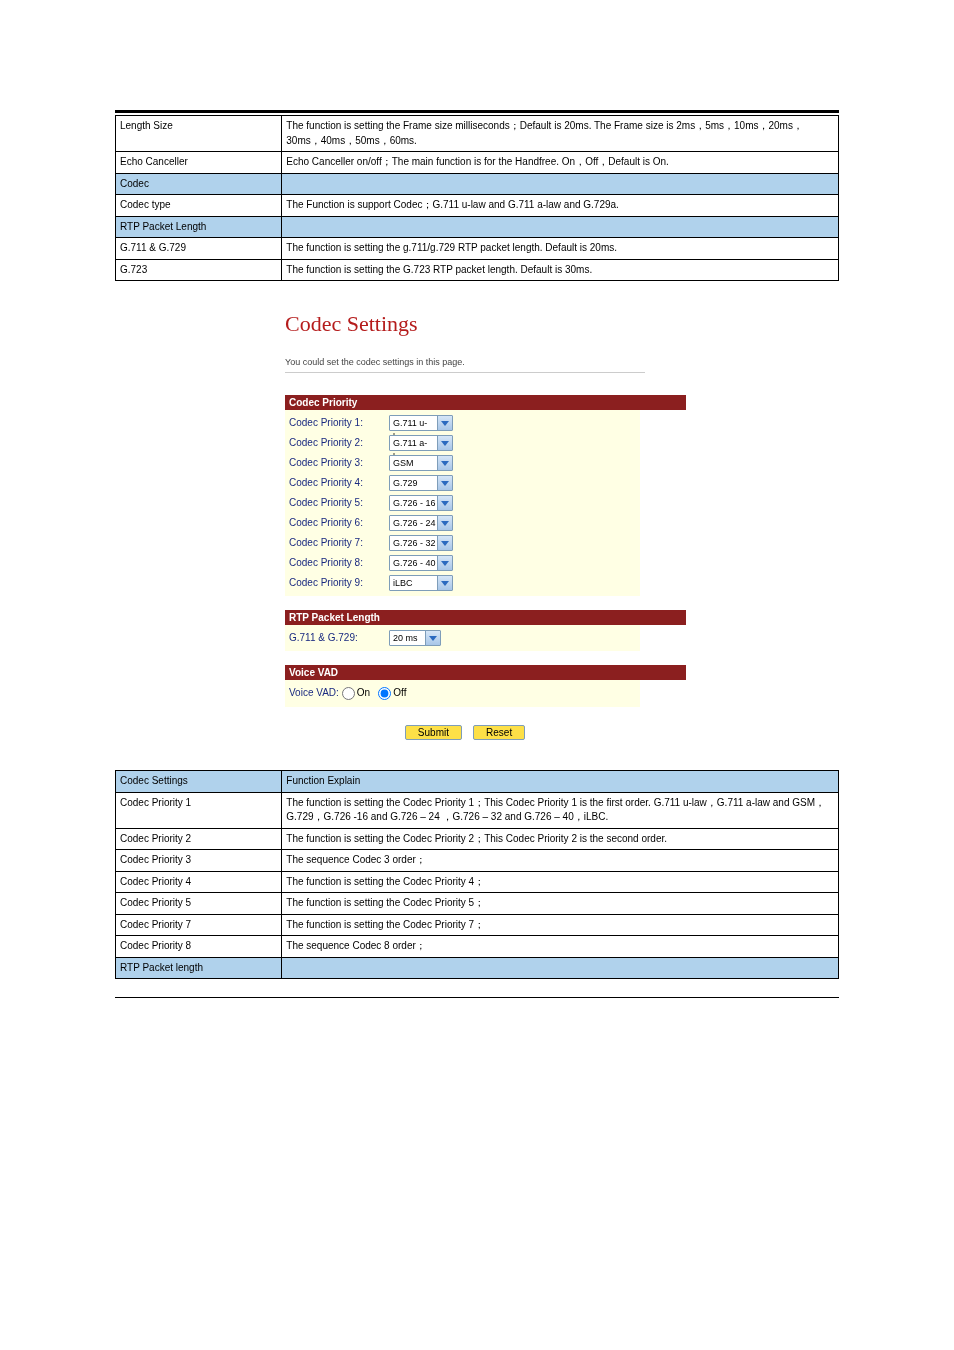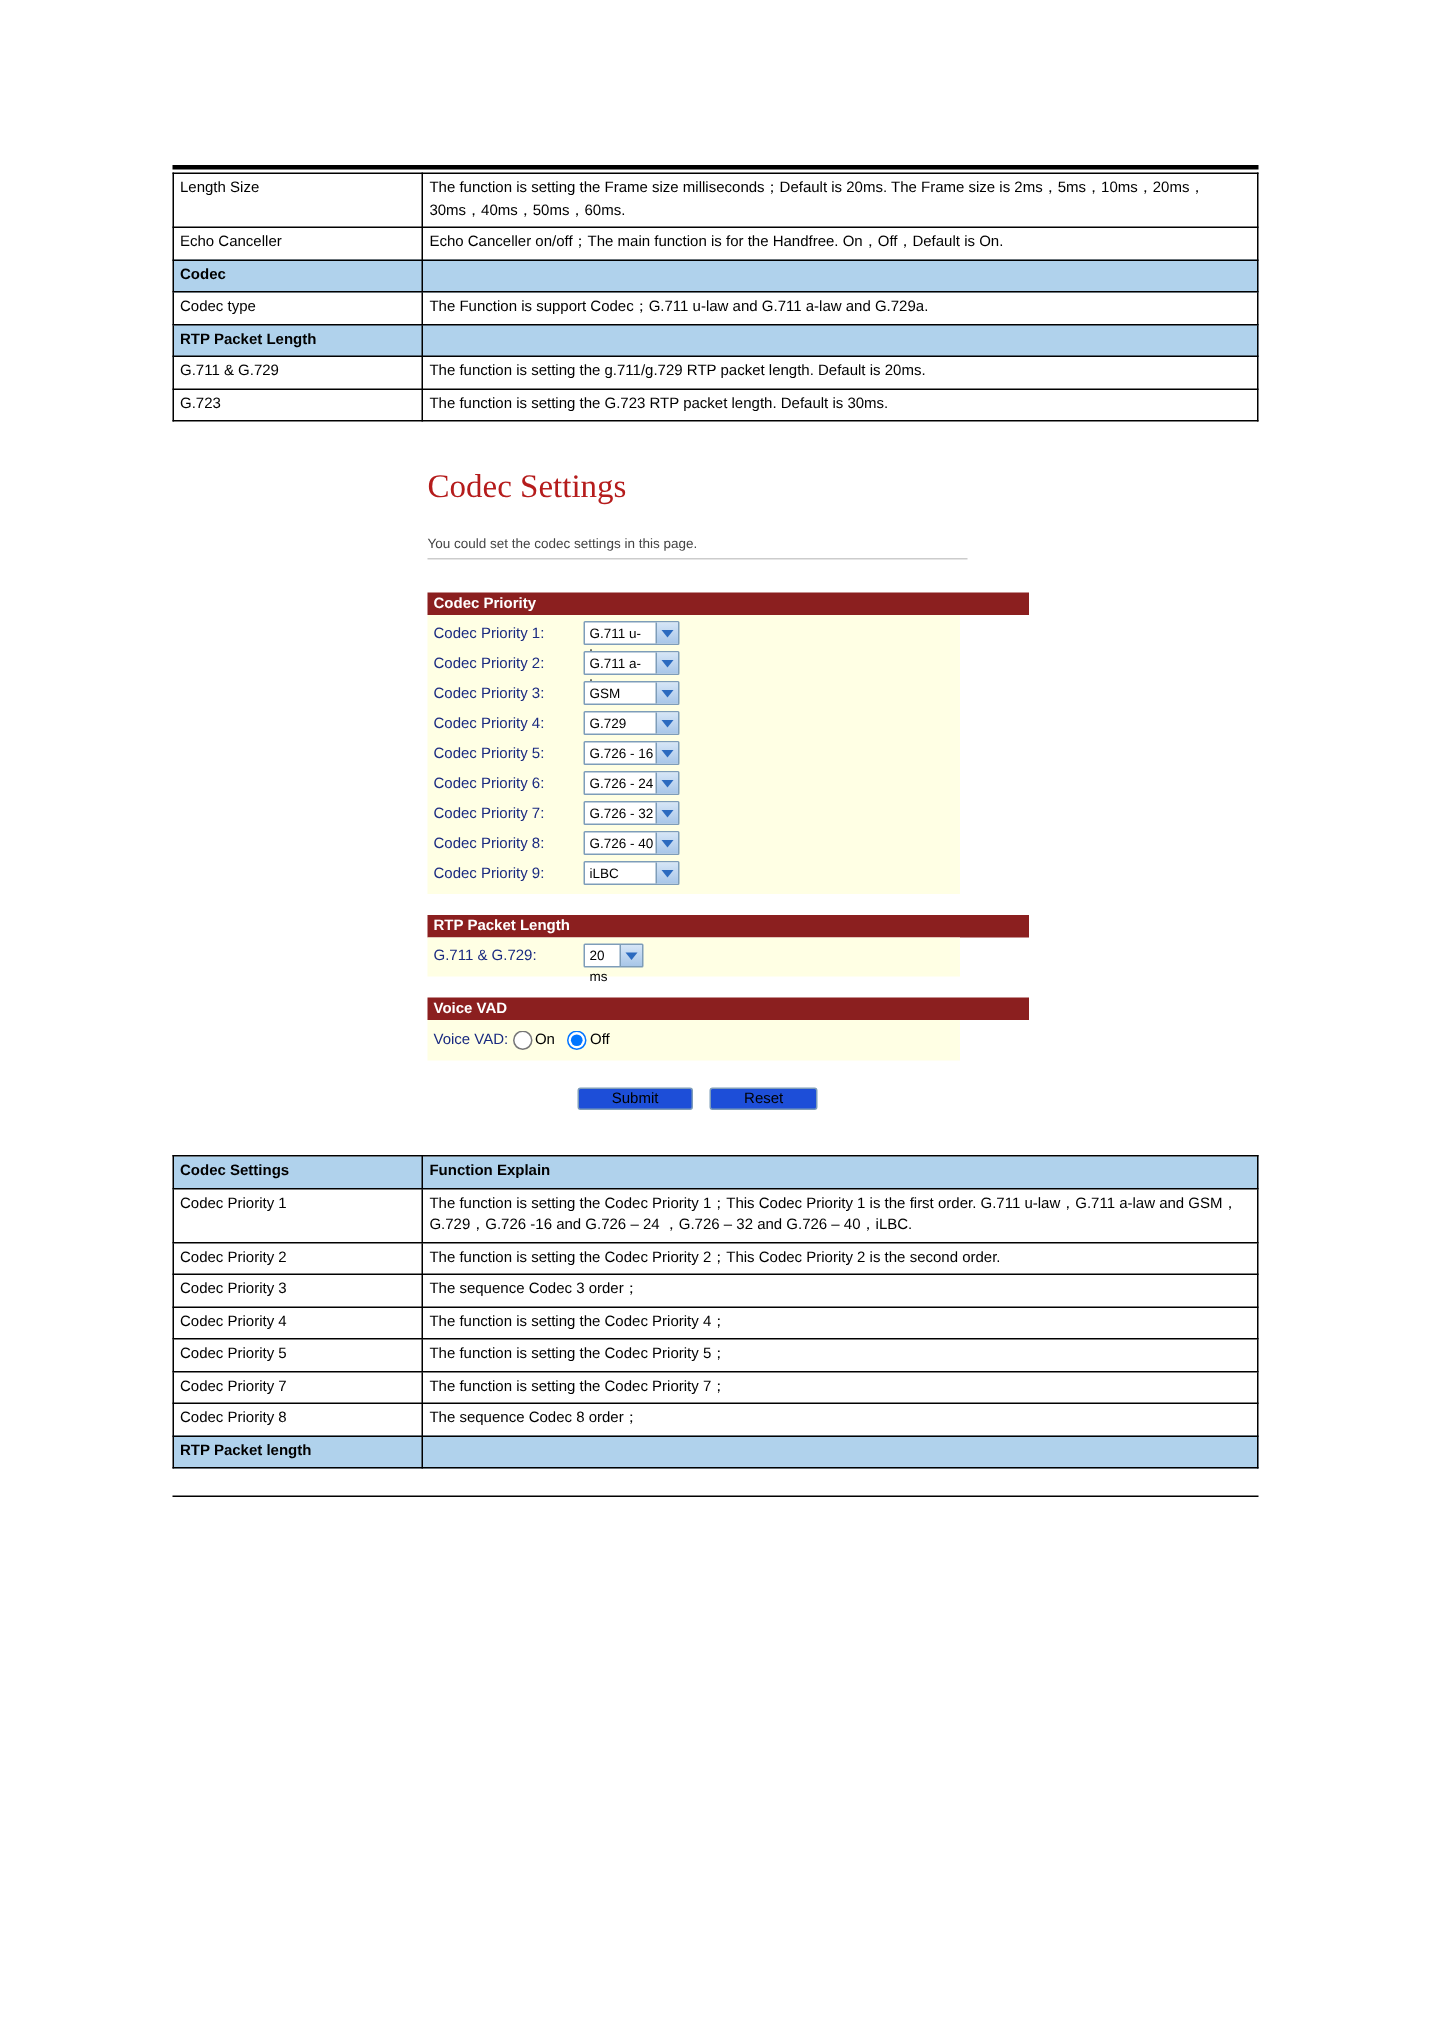--- a/index.html
+++ b/index.html
@@ -3,37 +3,37 @@
 <meta charset="utf-8">
 <style>
   * { box-sizing: border-box; margin: 0; padding: 0; }
   body { font-family: Arial, sans-serif; font-size: 11px; background: #fff; width: 954px; margin: 0 auto; color: #000; }
   .page { padding: 110px 115px 30px 115px; }
   .rule { height: 3px; background: #000; margin-bottom: 2px; }
   table.spec { width: 100%; border-collapse: collapse; table-layout: fixed; }
   table.spec td { border: 1px solid #000; padding: 3px 4px; font-size: 10px; line-height: 1.45; vertical-align: top; }
   table.spec td.k { width: 23%; }
   table.spec tr.bl td { background: #B0D2EC; }
-  table.spec td.hdr { font-weight: bold; margin-top: 36px; }
+  table.spec td.hdr { font-weight: normal; margin-top: 36px; }
   .screenshot { width: 360px; margin: 30px auto 30px 170px; }
   .ss-title { font-family: Georgia, serif; font-size: 22px; color: #b51c1c; margin-bottom: 20px; }
   .ss-sub { font-size: 9px; color: #444; margin-bottom: 5px; }
   .ss-hr { border: none; border-top: 1px solid #ccc; margin-bottom: 22px; }
   .ss-bar { background: #8b1f1f; color: #fff; font-weight: bold; font-size: 10px; padding: 2px 4px; width: 401px;}
   .ss-box { background: #ffffe4; width: 355px; padding: 3px 0 3px 4px; }
   .ss-row { height: 20px; line-height: 20px; font-size: 10px; color: #2b3a9b; }
   .ss-row .lbl { display: inline-block; width: 100px; color: #1a2a80; }
   .sel { display:inline-block; width: 64px; height:16px; background:#fff; border:1px solid #7e9db9; border-radius:1px; font-size:9px; color:#000; padding:0 12px 0 3px; line-height:14px; position:relative; vertical-align:middle;}
   .sel::after{content:""; position:absolute; right:0; top:0; width:14px; height:14px; background:linear-gradient(#d6e6f7,#a8c6e8); border-left:1px solid #7e9db9;}
   .sel::before{content:""; position:absolute; right:3px; top:5px; border-left:4px solid transparent; border-right:4px solid transparent; border-top:5px solid #2b6abf; z-index:1;}
-  .sel.w52 { width:40px; }
+  .sel.w52 { width:52px; }
   .radio-row { font-size:10px; color:#000; padding:4px 0 4px 100px; }
   .radio-row input { vertical-align: middle; margin-right:2px; }
   .btns { text-align:center; margin-top:18px; }
-  .btn { display:inline-block; padding:1px 22px; font-size:10px; border:1px solid #7e9db9; background:#1d4ed8; margin:0 4px; border-radius:2px; color:#000;}
+  .btn { display:inline-block; padding:1px 12px; font-size:10px; border:1px solid #7e9db9; background:#fde047; margin:0 4px; border-radius:2px; color:#000;}
   .footerline { border-top:1px solid #000; margin-top:18px; }
 </style>
 </head>
 <body>
 
 <div class="page">
   <div class="rule"></div>
 
   <table class="spec">
     <tbody>

